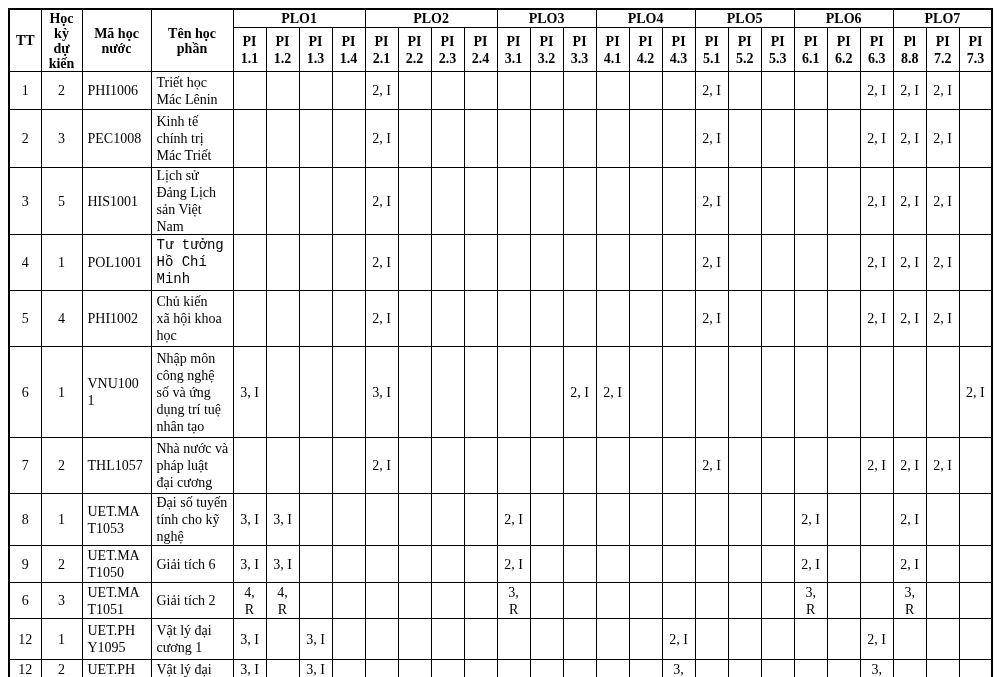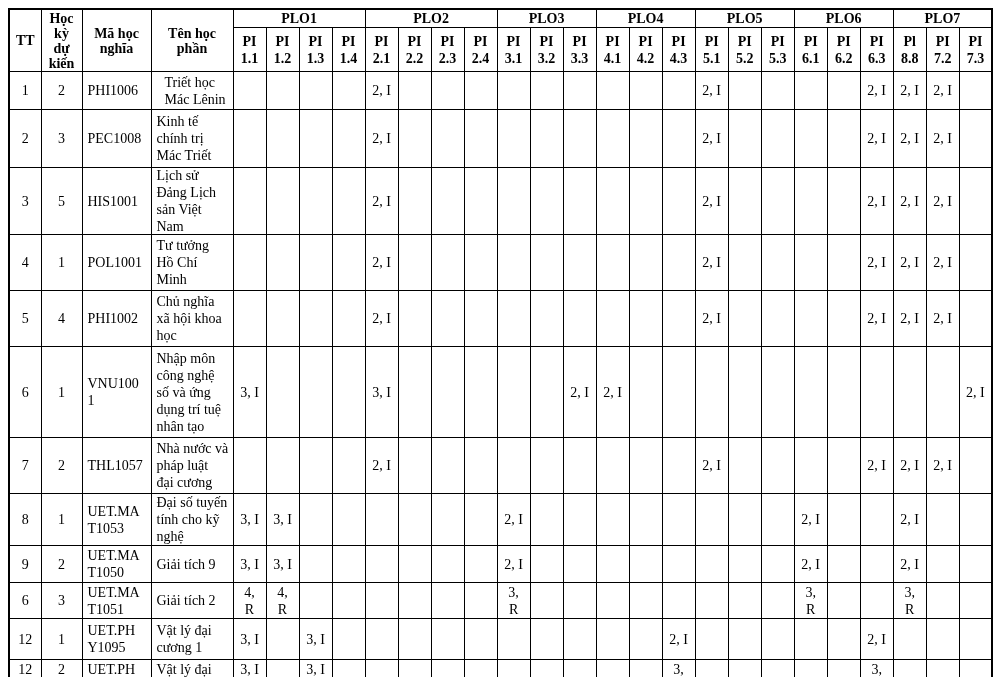--- a/index.html
+++ b/index.html
@@ -55,21 +55,21 @@
             <div class="box" style="height: 60px;">TT</div>
           </th>
           <th class="hdrL" rowspan="2">
             <div class="box" style="height: 60px;">Học
 kỳ
 dự
 kiến</div>
           </th>
           <th class="hdrL" rowspan="2">
             <div class="box" style="height: 60px;">Mã học
-nghĩa</div>
+nước</div>
           </th>
           <th class="hdrL" rowspan="2">
             <div class="box" style="height: 60px;">Tên học
 phần</div>
           </th>
           <th class="grp" colspan="4">
             <div class="box" style="height: 17px;">PLO1</div>
           </th>
           <th class="grp" colspan="4">
             <div class="box" style="height: 17px;">PLO2</div>
@@ -190,21 +190,21 @@
           <td>
             <div class="box" style="height: 37px;">1</div>
           </td>
           <td>
             <div class="box" style="height: 37px;">2</div>
           </td>
           <td class="left">
             <div class="box" style="height: 37px;">PHI1006</div>
           </td>
           <td class="left">
-            <div class="box" style="height: 37px; margin-left: 8px;">Triết học
+            <div class="box" style="height: 37px;">Triết học
 Mác Lênin</div>
           </td>
           <td>
             <div class="box" style="height: 37px;"></div>
           </td>
           <td>
             <div class="box" style="height: 37px;"></div>
           </td>
           <td>
             <div class="box" style="height: 37px;"></div>
@@ -445,21 +445,21 @@
           <td>
             <div class="box" style="height: 55px;">4</div>
           </td>
           <td>
             <div class="box" style="height: 55px;">1</div>
           </td>
           <td class="left">
             <div class="box" style="height: 55px;">POL1001</div>
           </td>
           <td class="left">
-            <div class="box" style="height: 55px;">Tư tưởng
+            <div class="box" style="height: 55px; font-family: Liberation Mono, monospace;">Tư tưởng
 Hồ Chí
 Minh</div>
           </td>
           <td>
             <div class="box" style="height: 55px;"></div>
           </td>
           <td>
             <div class="box" style="height: 55px;"></div>
           </td>
           <td>
@@ -530,21 +530,21 @@
           <td>
             <div class="box" style="height: 55px;">5</div>
           </td>
           <td>
             <div class="box" style="height: 55px;">4</div>
           </td>
           <td class="left">
             <div class="box" style="height: 55px;">PHI1002</div>
           </td>
           <td class="left">
-            <div class="box" style="height: 55px;">Chủ nghĩa
+            <div class="box" style="height: 55px;">Chủ kiến
 xã hội khoa
 học</div>
           </td>
           <td>
             <div class="box" style="height: 55px;"></div>
           </td>
           <td>
             <div class="box" style="height: 55px;"></div>
           </td>
           <td>
@@ -875,21 +875,21 @@
             <div class="box" style="height: 36px;">9</div>
           </td>
           <td>
             <div class="box" style="height: 36px;">2</div>
           </td>
           <td class="left">
             <div class="box" style="height: 36px;">UET.MA
 T1050</div>
           </td>
           <td class="left">
-            <div class="box" style="height: 36px;">Giải tích 9</div>
+            <div class="box" style="height: 36px;">Giải tích 6</div>
           </td>
           <td>
             <div class="box" style="height: 36px;">3, I</div>
           </td>
           <td>
             <div class="box" style="height: 36px;">3, I</div>
           </td>
           <td>
             <div class="box" style="height: 36px;"></div>
           </td>

